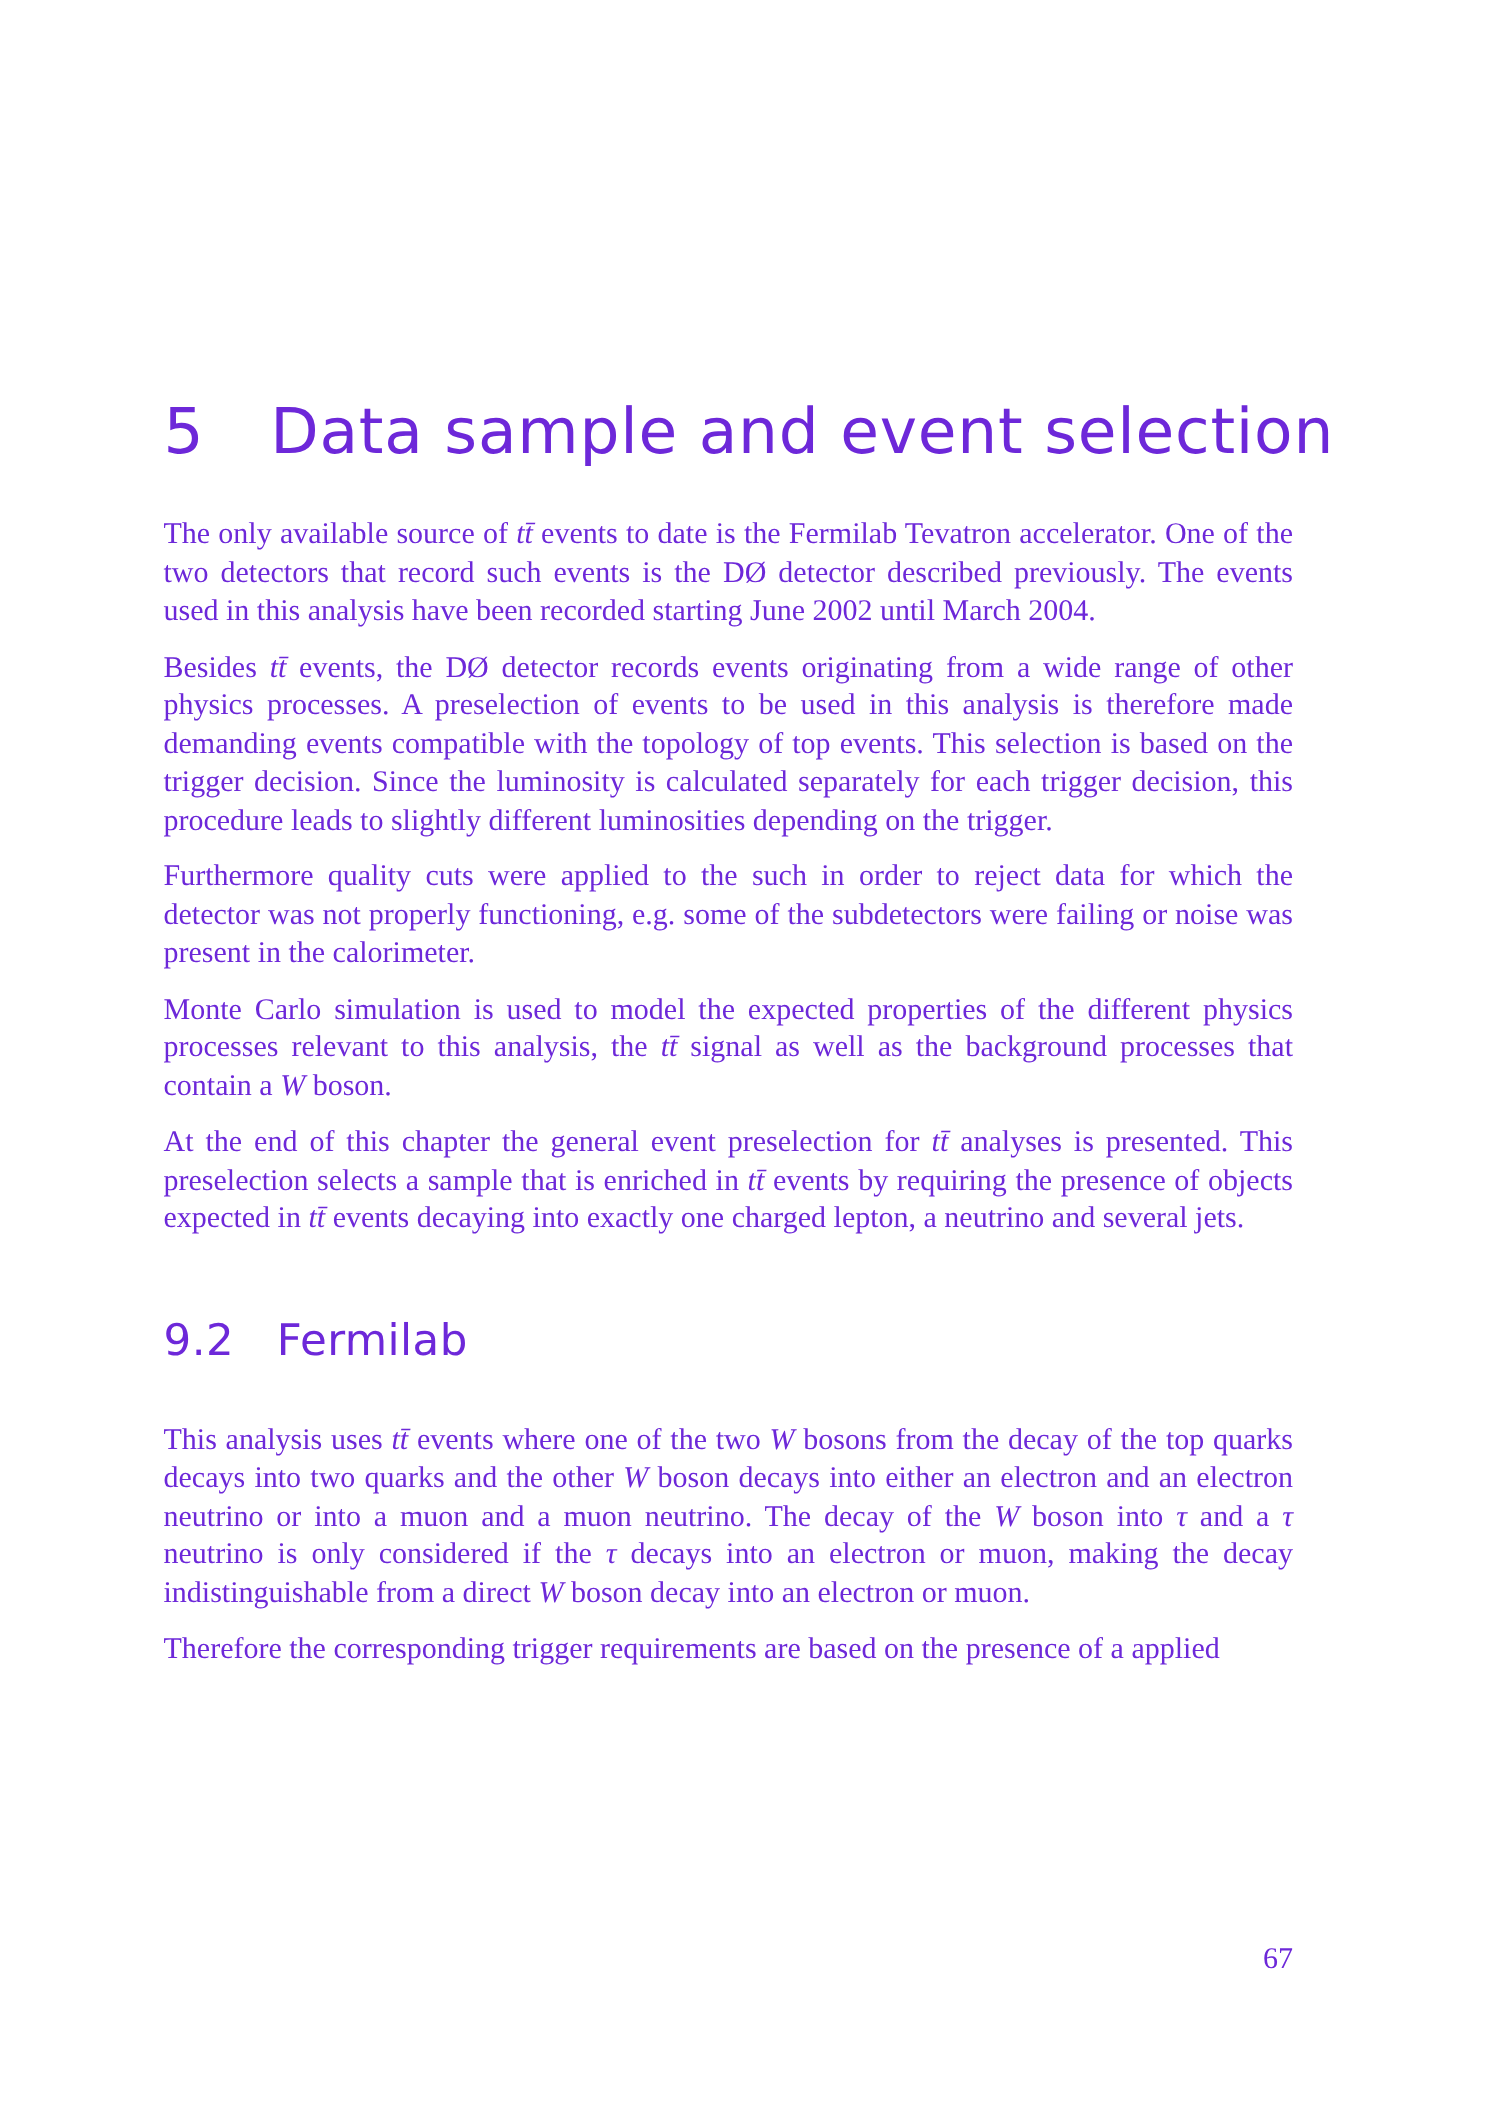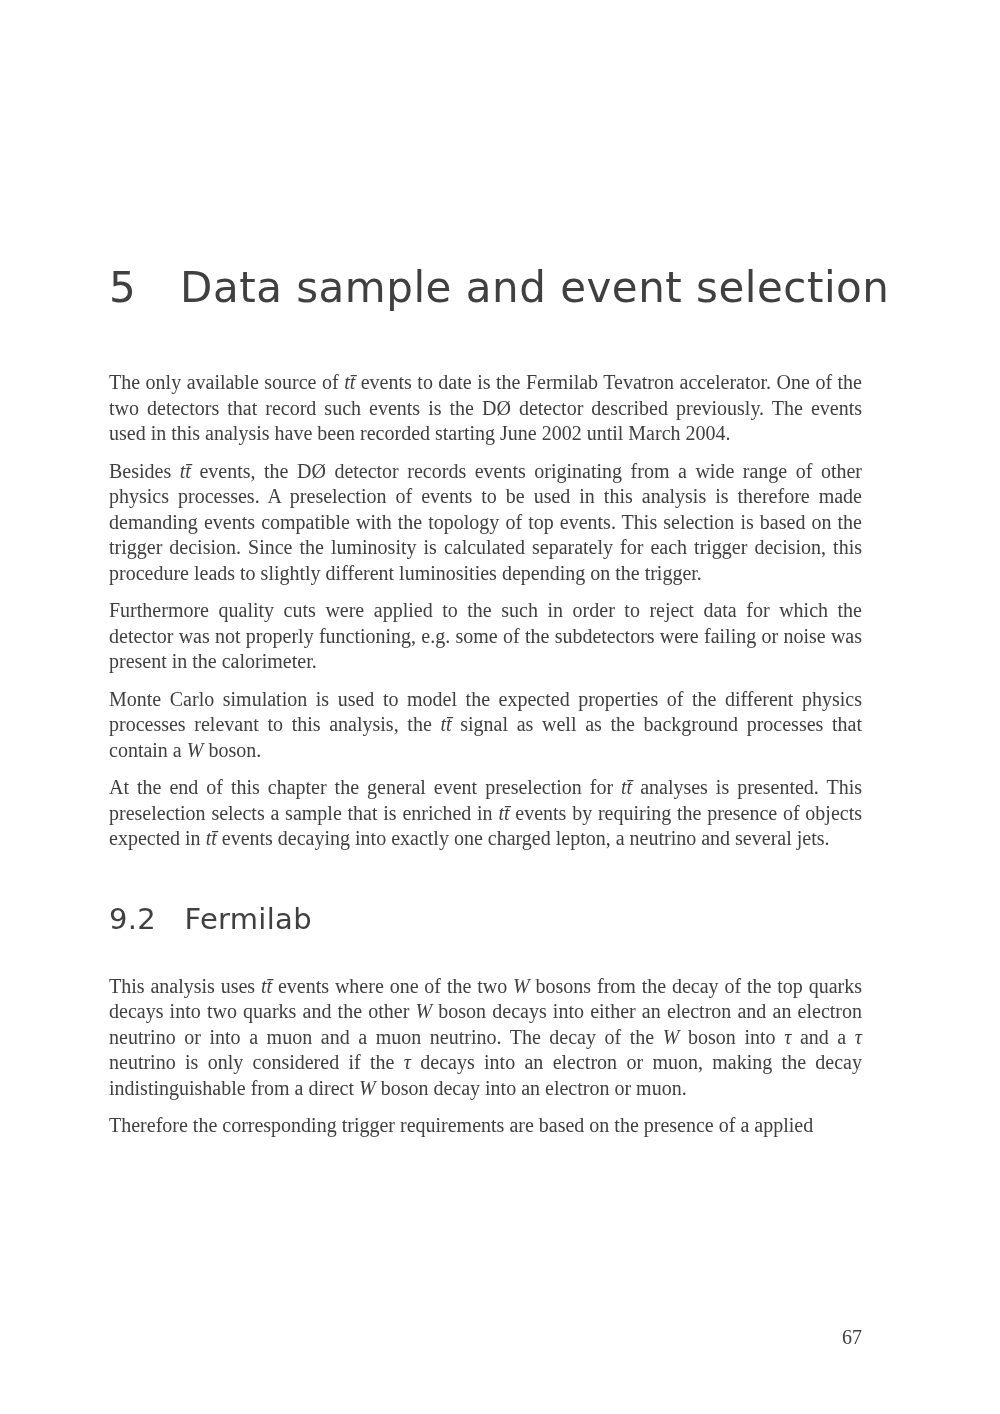--- a/index.html
+++ b/index.html
@@ -3,39 +3,39 @@
 <meta charset="utf-8">
 <style>
   html, body { margin: 0; padding: 0; background: #e8e8e8; }
   .page {
     position: relative;
     width: 1000px;
     height: 1414px;
     background: #ffffff;
     margin: 0 auto;
     overflow: hidden;
-    color: #404040;
+    color: #6d28d9;
   }
   .content {
     position: absolute;
     left: 109px;
     top: 0;
     width: 753px;
   }
   h1.chapter-heading {
     margin: 264px 0 0 0;
     font-family: "DejaVu Sans", "Liberation Sans", sans-serif;
     font-weight: 500;
     font-size: 42px;
     line-height: 48px;
     letter-spacing: 0.5px;
     white-space: nowrap;
   }
   h1 .heading-number { margin-right: 30px; }
-  .intro { margin-top: 58px; }
+  .intro { margin-top: 32px; }
   p.body-par {
     font-family: "Liberation Serif", "DejaVu Serif", serif;
     font-size: 20px;
     line-height: 25.5px;
     text-align: justify;
     margin: 0 0 12px 0;
     hyphens: none;
   }
   p.body-par i { font-style: italic; }
   h2.section-heading {
@@ -50,21 +50,20 @@
   h2 .heading-number { margin-right: 19px; }
   .page-number {
     position: absolute;
     left: 109px;
     top: 1294px;
     width: 753px;
     text-align: right;
     font-family: "Liberation Serif", "DejaVu Serif", serif;
     font-size: 20px;
     line-height: 25px;
-    margin-top: 31px;
   }
 </style>
 </head>
 <body>
 
 <div class="page">
   <div class="content">
 
     <h1 class="chapter-heading">
       <span class="heading-number">5</span>

